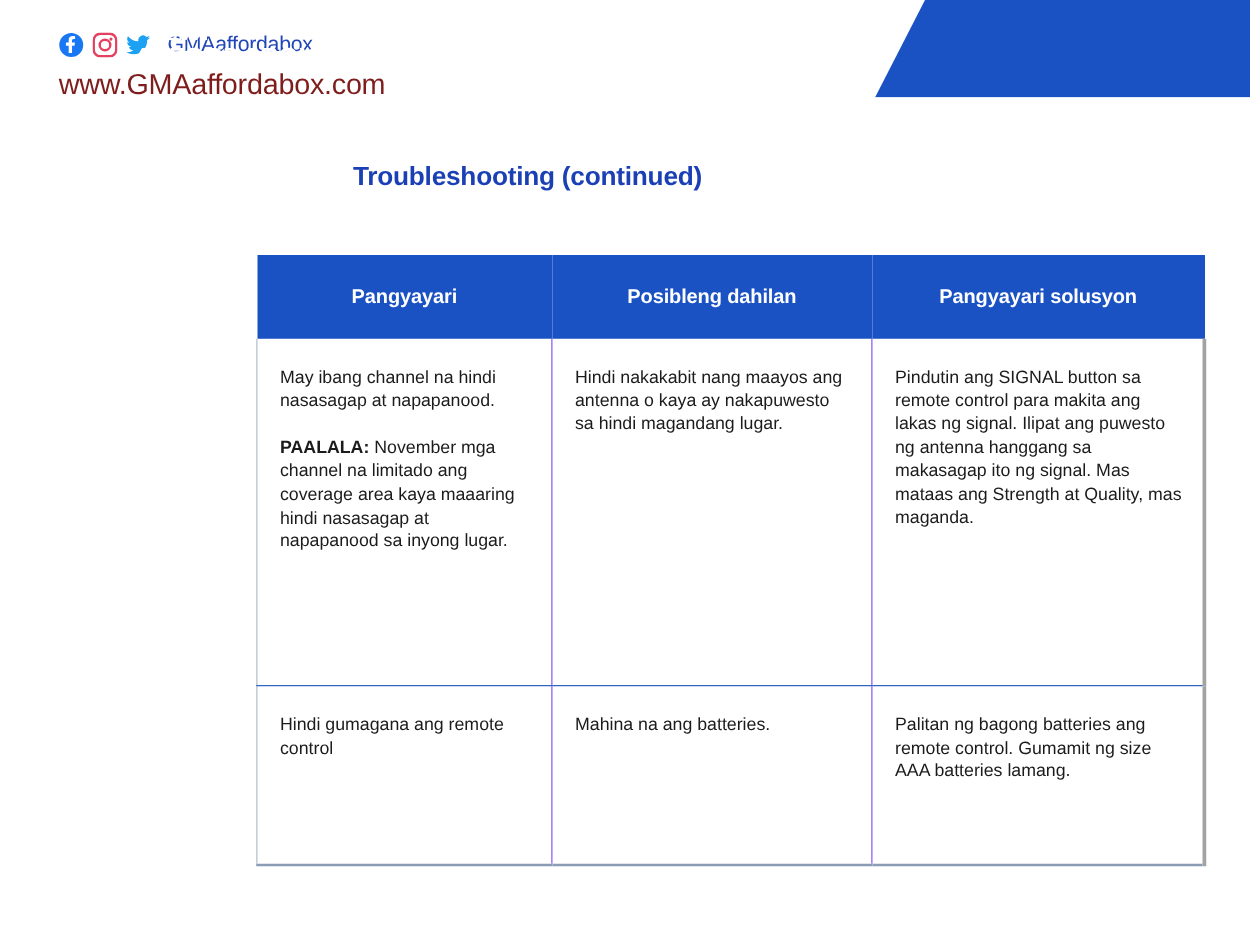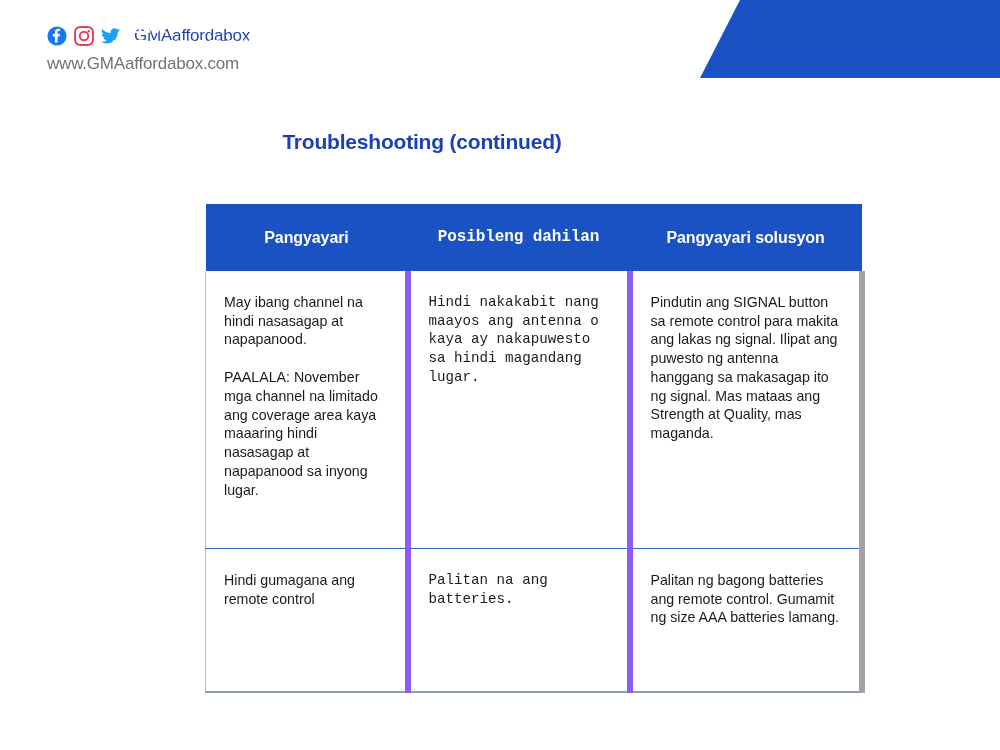--- a/index.html
+++ b/index.html
@@ -41,22 +41,22 @@
     flex: 0 0 auto;
   }
   #social-handle {
     font-size: 17px;
     color: #2046b8;
     letter-spacing: -0.2px;
     margin-left: 6px;
     white-space: nowrap;
   }
   #website-url {
-    font-size: 17px;
-    color: #737373;
+    font-size: 23px;
+    color: #7f1d1d;
     letter-spacing: -0.2px;
     margin-top: 6px;
     white-space: nowrap;
   }
 
   
   #brand-banner {
     position: absolute;
     right: 0;
     top: 0;
@@ -148,54 +148,54 @@
     border-collapse: collapse;
     table-layout: fixed;
   }
   #faq-table th {
     background: #1a52c4;
     color: #ffffff;
     font-size: 16px;
     font-weight: bold;
     text-align: center;
     height: 59px;
-    padding: 4px 6px;
+    padding: 4px 23px;
     line-height: 1.12;
     vertical-align: middle;
     letter-spacing: -0.1px;
   }
   #faq-table td {
     vertical-align: top;
     font-size: 14.2px;
     color: #1b1b1b;
     line-height: 1.32;
     padding: 22px 16px 10px 18px;
     border-left: 1px solid #3a6fc4;
-    border-right: 6px solid #8b5cf6;
+    border-right: 1px solid #8b5cf6;
     border-bottom: 1px solid #2f66c0;
   }
   #faq-table tr.last-row td {
     border-bottom: 2px solid #8a9db5;
   }
   #faq-table td:first-child {
     border-left: 1px solid #b5bfc9;
   }
   #faq-table td:last-child {
-    border-right: 6px solid #a3a3a3;
+    border-right: 3px solid #a3a3a3;
   }
   .col-a { width: 190px; }
-  .col-b { width: 210px; font-family: Liberation Mono, monospace; }
+  .col-b { width: 210px; }
   .col-c { width: 220px; }
 
   .row-tall td { height: 245px; }
   .row-short td { height: 110px; margin-top: 24px; }
 
   .cell-p { margin: 0; }
   .cell-p + .cell-p { margin-top: 19px; }
-  .bold-lead { font-weight: normal; margin-top: 16px; }
+  .bold-lead { font-weight: bold; margin-top: 16px; }
 </style>
 </head>
 <body>
 
 <div id="header">
 
   <div id="social-block">
     <div id="social-row">
       <svg class="social-icon" viewBox="0 0 24 24">
         <circle cx="12" cy="12" r="11.5" fill="#1877F2"></circle>
@@ -253,20 +253,20 @@
       </td>
       <td class="col-c">
         <p class="cell-p">Pindutin ang SIGNAL button sa remote control para makita ang lakas ng signal. Ilipat ang puwesto ng antenna hanggang sa makasagap ito ng signal. Mas mataas ang Strength at Quality, mas maganda.</p>
       </td>
     </tr>
     <tr class="row-short last-row">
       <td class="col-a">
         <p class="cell-p">Hindi gumagana ang remote control</p>
       </td>
       <td class="col-b">
-        <p class="cell-p">Palitan na ang batteries.</p>
+        <p class="cell-p">Mahina na ang batteries.</p>
       </td>
       <td class="col-c">
         <p class="cell-p">Palitan ng bagong batteries ang remote control. Gumamit ng size AAA batteries lamang.</p>
       </td>
     </tr>
   </tbody>
 </table>
 
 </body></html>

